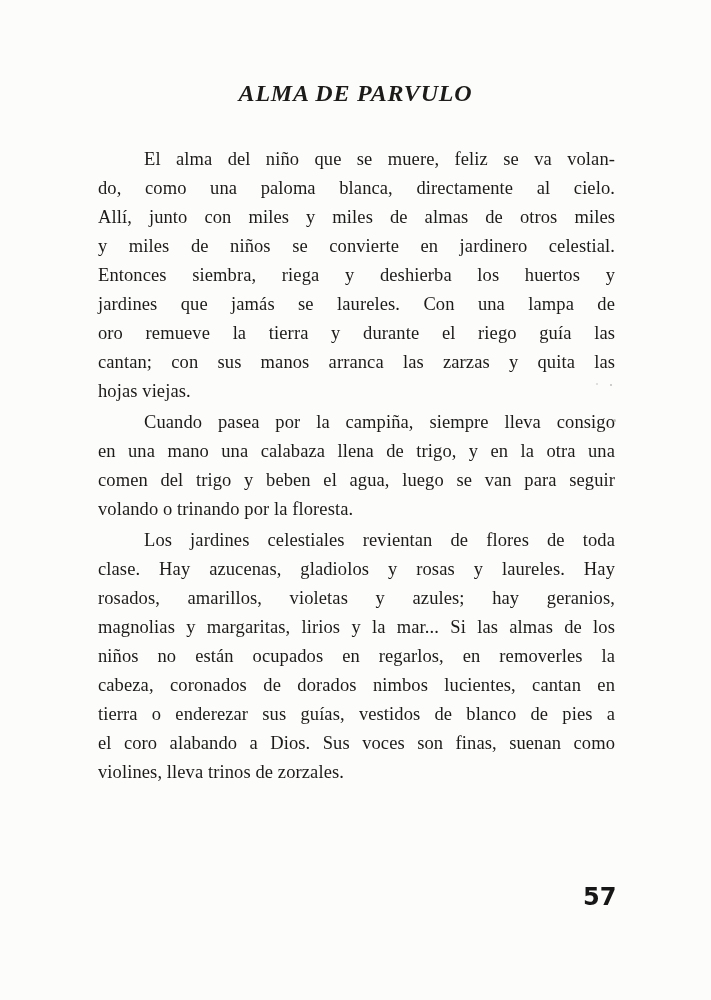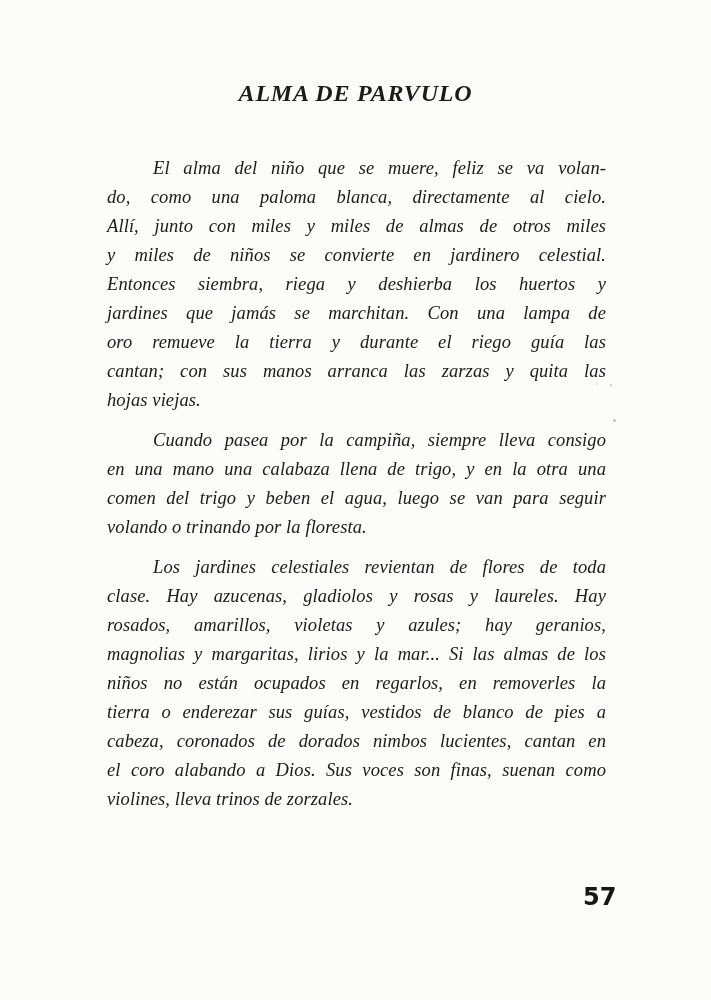--- a/index.html
+++ b/index.html
@@ -33,23 +33,22 @@
     letter-spacing: 0.8px;
     color: var(--text-color, #1d1b19);
   }
   .textblock {
     position: absolute;
     left: 96px;
     top: 143px;
     width: 521px;
   }
   .paragraph {
-    margin: 11px;
+    margin: 2px;
     padding: 0;
-    font-style: italic;
   }
   .line {
     font-size: 18.5px;
     line-height: 29px;
     letter-spacing: 0.1px;
     text-align: justify;
     text-align-last: justify;
     white-space: normal;
     color: var(--text-color, #1d1b19);
   }
@@ -87,39 +86,39 @@
 
   <h1 class="title">ALMA DE PARVULO</h1>
 
   <div class="textblock">
       <div class="paragraph">
         <div class="line first">El alma del niño que se muere, feliz se va volan-</div>
         <div class="line">do, como una paloma blanca, directamente al cielo.</div>
         <div class="line">Allí, junto con miles y miles de almas de otros miles</div>
         <div class="line">y miles de niños se convierte en jardinero celestial.</div>
         <div class="line">Entonces siembra, riega y deshierba los huertos y</div>
-        <div class="line">jardines que jamás se marchitan. Con una lampa de</div>
+        <div class="line">jardines que jamás se laureles. Con una lampa de</div>
         <div class="line">oro remueve la tierra y durante el riego guía las</div>
         <div class="line">cantan; con sus manos arranca las zarzas y quita las</div>
         <div class="line last">hojas viejas.</div>
       </div>
       <div class="paragraph">
         <div class="line first">Cuando pasea por la campiña, siempre lleva consigo</div>
         <div class="line">en una mano una calabaza llena de trigo, y en la otra una</div>
         <div class="line">comen del trigo y beben el agua, luego se van para seguir</div>
         <div class="line last">volando o trinando por la floresta.</div>
       </div>
       <div class="paragraph">
         <div class="line first">Los jardines celestiales revientan de flores de toda</div>
         <div class="line">clase. Hay azucenas, gladiolos y rosas y laureles. Hay</div>
         <div class="line">rosados, amarillos, violetas y azules; hay geranios,</div>
         <div class="line">magnolias y margaritas, lirios y la mar... Si las almas de los</div>
         <div class="line">niños no están ocupados en regarlos, en removerles la</div>
+        <div class="line">cabeza, coronados de dorados nimbos lucientes, cantan en</div>
         <div class="line">tierra o enderezar sus guías, vestidos de blanco de pies a</div>
-        <div class="line">cabeza, coronados de dorados nimbos lucientes, cantan en</div>
         <div class="line">el coro alabando a Dios. Sus voces son finas, suenan como</div>
         <div class="line last">violines, lleva trinos de zorzales.</div>
       </div>
     </div>
 
   <div class="page-number">57</div>
 
   <div class="speck s1"></div>
   <div class="speck s2"></div>
   <div class="speck s3"></div>

